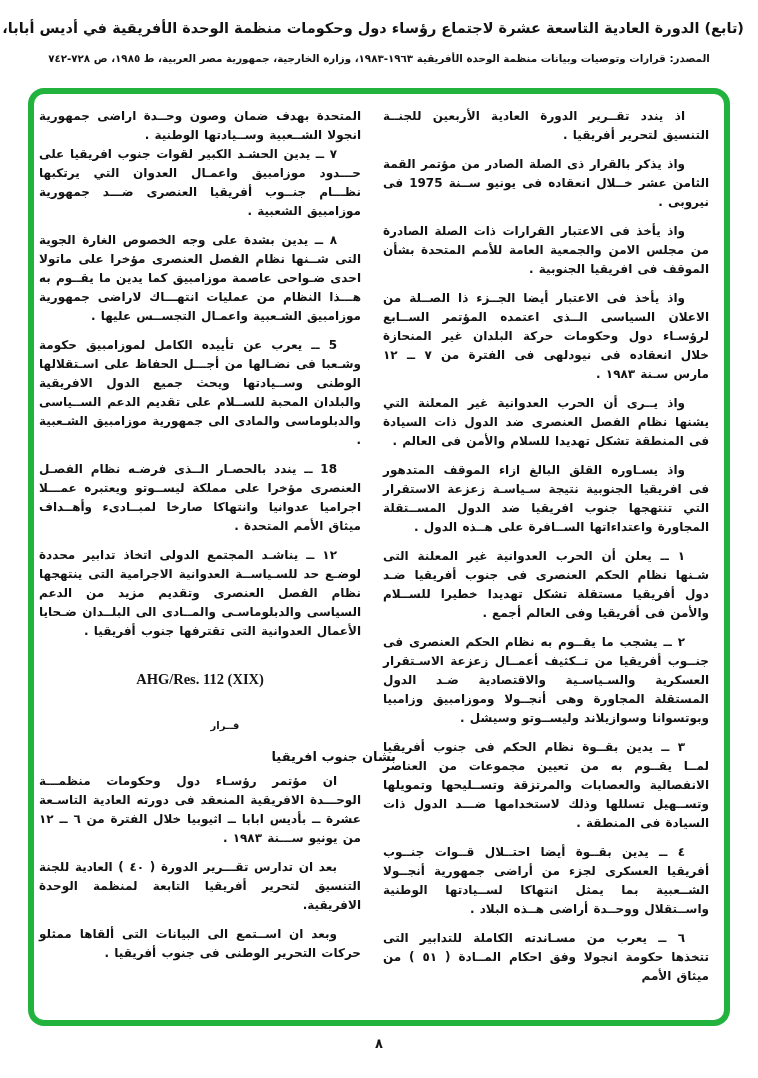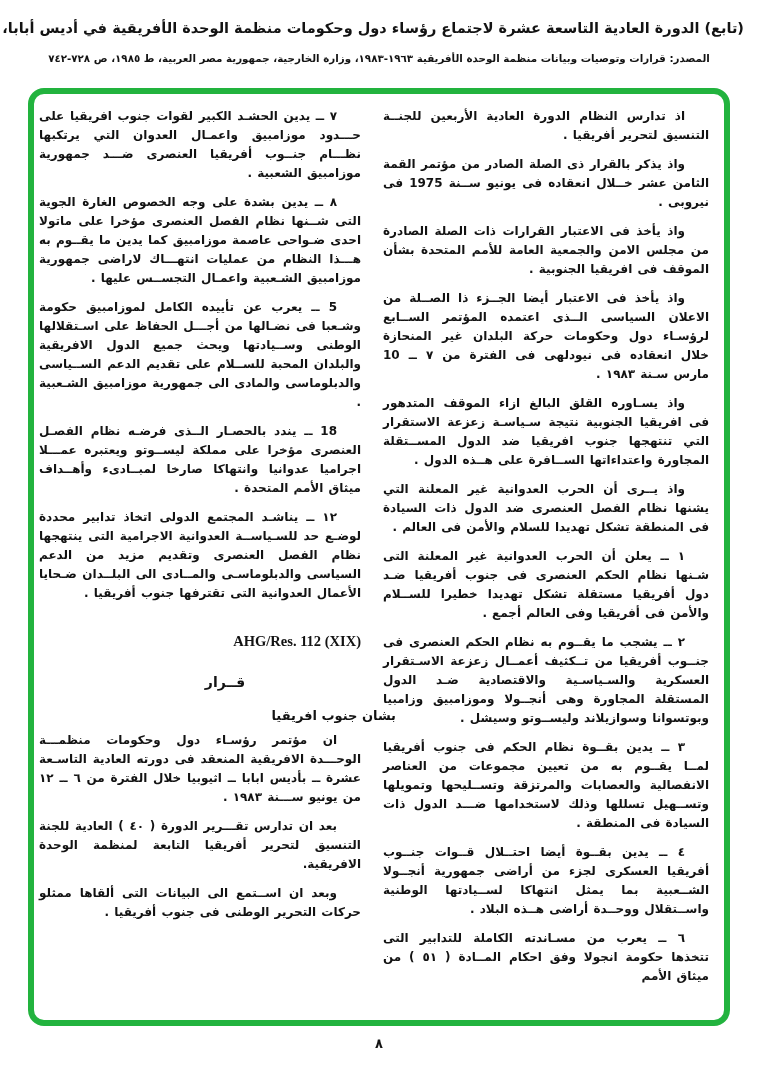--- a/index.html
+++ b/index.html
@@ -41,27 +41,27 @@
   .para {
     margin: 0 0 10px 0;
     font-size: 12px; font-weight: 700; line-height: 19px;
     text-align: justify; text-align-last: auto;
     text-indent: 24px;
     word-spacing: 1px;
   }
   .para.no-indent { text-indent: 0; margin-bottom: 0; }
 
   .ref {
-    direction: ltr; text-align: right;
+    direction: ltr; text-align: center;
     font-family: "Liberation Serif", "DejaVu Serif", serif;
     font-size: 14.5px; font-weight: 700;
-    margin: 30px 0 24px 0;
+    margin: 30px 0 32px 0;
   }
   .heading {
-    text-align: center; font-size: 14px; font-weight: 700;
+    text-align: center; font-size: 10px; font-weight: 700;
     margin: 0 0 18px 0; transform: translateX(25px);
   }
   .subheading {
     text-align: right; font-size: 13px; font-weight: 700;
     margin: 0 0 8px 0; transform: translateX(35px);
   }
 
   
   .pagenum {
     position: absolute; top: 1036px; left: 0; width: 758px;
@@ -74,34 +74,35 @@
 <div class="page">
 
   <div class="header">
     <div class="header-line1" dir="rtl">(تابع) الدورة العادية التاسعة عشرة لاجتماع رؤساء دول وحكومات منظمة الوحدة الأفريقية في أديس أبابا، ٦-١٢ يونيه ١٩٨٣</div>
     <div class="header-line2" dir="rtl">المصدر: قرارات وتوصيات وبيانات منظمة الوحدة الأفريقية ١٩٦٣-١٩٨٣، وزارة الخارجية، جمهورية مصر العربية، ط ١٩٨٥، ص ٧٢٨-٧٤٢</div>
   </div>
 
   <div class="frame">
 
     <div class="col col-right" lang="ar" dir="rtl">
-        <p class="para">اذ تدارس النظام الدورة العادية الأربعين للجنــة التنسيق لتحرير أفريقيا .</p>
+        <p class="para">اذ يندد تقــرير الدورة العادية الأربعين للجنــة التنسيق لتحرير أفريقيا .</p>
         <p class="para">واذ يذكر بالقرار ذى الصلة الصادر من مؤتمر القمة الثامن عشر خــلال انعقاده فى يونيو ســنة 1975 فى نيروبى .</p>
         <p class="para">واذ يأخذ فى الاعتبار القرارات ذات الصلة الصادرة من مجلس الامن والجمعية العامة للأمم المتحدة بشأن الموقف فى افريقيا الجنوبية .</p>
-        <p class="para">واذ يأخذ فى الاعتبار أيضا الجــزء ذا الصــلة من الاعلان السياسى الــذى اعتمده المؤتمر الســابع لرؤسـاء دول وحكومات حركة البلدان غير المنحازة خلال انعقاده فى نيودلهى فى الفترة من ٧ ــ 10 مارس سـنة ١٩٨٣ .</p>
+        <p class="para">واذ يأخذ فى الاعتبار أيضا الجــزء ذا الصــلة من الاعلان السياسى الــذى اعتمده المؤتمر الســابع لرؤسـاء دول وحكومات حركة البلدان غير المنحازة خلال انعقاده فى نيودلهى فى الفترة من ٧ ــ ١٢ مارس سـنة ١٩٨٣ .</p>
+        <p class="para">واذ يــرى أن الحرب العدوانية غير المعلنة التي يشنها نظام الفصل العنصرى ضد الدول ذات السيادة فى المنطقة تشكل تهديدا للسلام والأمن فى العالم .</p>
         <p class="para">واذ يسـاوره القلق البالغ ازاء الموقف المتدهور فى افريقيا الجنوبية نتيجة سـياسـة زعزعة الاستقرار التي تنتهجها جنوب افريقيا ضد الدول المســتقلة المجاورة واعتداءاتها الســافرة على هــذه الدول .</p>
-        <p class="para">واذ يــرى أن الحرب العدوانية غير المعلنة التي يشنها نظام الفصل العنصرى ضد الدول ذات السيادة فى المنطقة تشكل تهديدا للسلام والأمن فى العالم .</p>
         <p class="para">١ ــ يعلن أن الحرب العدوانية غير المعلنة التى شـنها نظام الحكم العنصرى فى جنوب أفريقيا ضـد دول أفريقيا مستقلة تشكل تهديدا خطيرا للســلام والأمن فى أفريقيا وفى العالم أجمع .</p>
         <p class="para">٢ ــ يشجب ما يقــوم به نظام الحكم العنصرى فى جنــوب أفريقيا من تــكثيف أعمــال زعزعة الاسـتقرار العسكرية والسـياسـية والاقتصادية ضـد الدول المستقلة المجاورة وهى أنجــولا وموزامبيق وزامبيا وبوتسوانا وسوازيلاند وليســوتو وسيشل .</p>
         <p class="para">٣ ــ يدين بقــوة نظام الحكم فى جنوب أفريقيا لمــا يقــوم به من تعيين مجموعات من العناصر الانفصالية والعصابات والمرتزقة وتســليحها وتمويلها وتســهيل تسللها وذلك لاستخدامها ضـــد الدول ذات السيادة فى المنطقة .</p>
         <p class="para">٤ ــ يدين بقــوة أيضا احتــلال قــوات جنــوب أفريقيا العسكرى لجزء من أراضى جمهورية أنجــولا الشــعبية بما يمثل انتهاكا لســيادتها الوطنية واســتقلال ووحــدة أراضى هــذه البلاد .</p>
         <p class="para">٦ ــ يعرب من مسـاندته الكاملة للتدابير التى تتخذها حكومة انجولا وفق احكام المــادة ( ٥١ ) من ميثاق الأمم</p>
       </div>
 
     <div class="col col-left" lang="ar" dir="rtl">
+      <p class="para no-indent">المتحدة بهدف ضمان وصون وحــدة اراضى جمهورية انجولا الشــعبية وســيادتها الوطنية .</p>
       <div>
           <p class="para">٧ ــ يدين الحشـد الكبير لقوات جنوب افريقيا على حـــدود موزامبيق واعمـال العدوان التي يرتكبها نظـــام جنــوب أفريقيا العنصرى ضـــد جمهورية موزامبيق الشعبية .</p>
           <p class="para">٨ ــ يدين بشدة على وجه الخصوص الغارة الجوية التى شــنها نظام الفصل العنصرى مؤخرا على ماتولا احدى ضـواحى عاصمة موزامبيق كما يدين ما يقــوم به هـــذا النظام من عمليات انتهـــاك لاراضى جمهورية موزامبيق الشـعبية واعمـال التجســس عليها .</p>
           <p class="para">5 ــ يعرب عن تأييده الكامل لموزامبيق حكومة وشـعبا فى نضـالها من أجـــل الحفاظ على اسـتقلالها الوطنى وســيادتها ويحث جميع الدول الافريقية والبلدان المحبة للســلام على تقديم الدعم الســياسى والدبلوماسى والمادى الى جمهورية موزامبيق الشـعبية .</p>
           <p class="para">18 ــ يندد بالحصـار الــذى فرضـه نظام الفصـل العنصرى مؤخرا على مملكة ليســوتو ويعتبره عمـــلا اجراميا عدوانيا وانتهاكا صارخا لمبــادىء وأهــداف ميثاق الأمم المتحدة .</p>
           <p class="para">١٢ ــ يناشـد المجتمع الدولى اتخاذ تدابير محددة لوضـع حد للسـياســة العدوانية الاجرامية التى ينتهجها نظام الفصل العنصرى وتقديم مزيد من الدعم السياسى والدبلوماسـى والمــادى الى البلــدان ضـحايا الأعمال العدوانية التى تقترفها جنوب أفريقيا .</p>
         </div>
       <div class="ref">AHG/Res. 112  (XIX)</div>
       <div class="heading">قــرار</div>
       <div class="subheading">بشان جنوب افريقيا</div>

